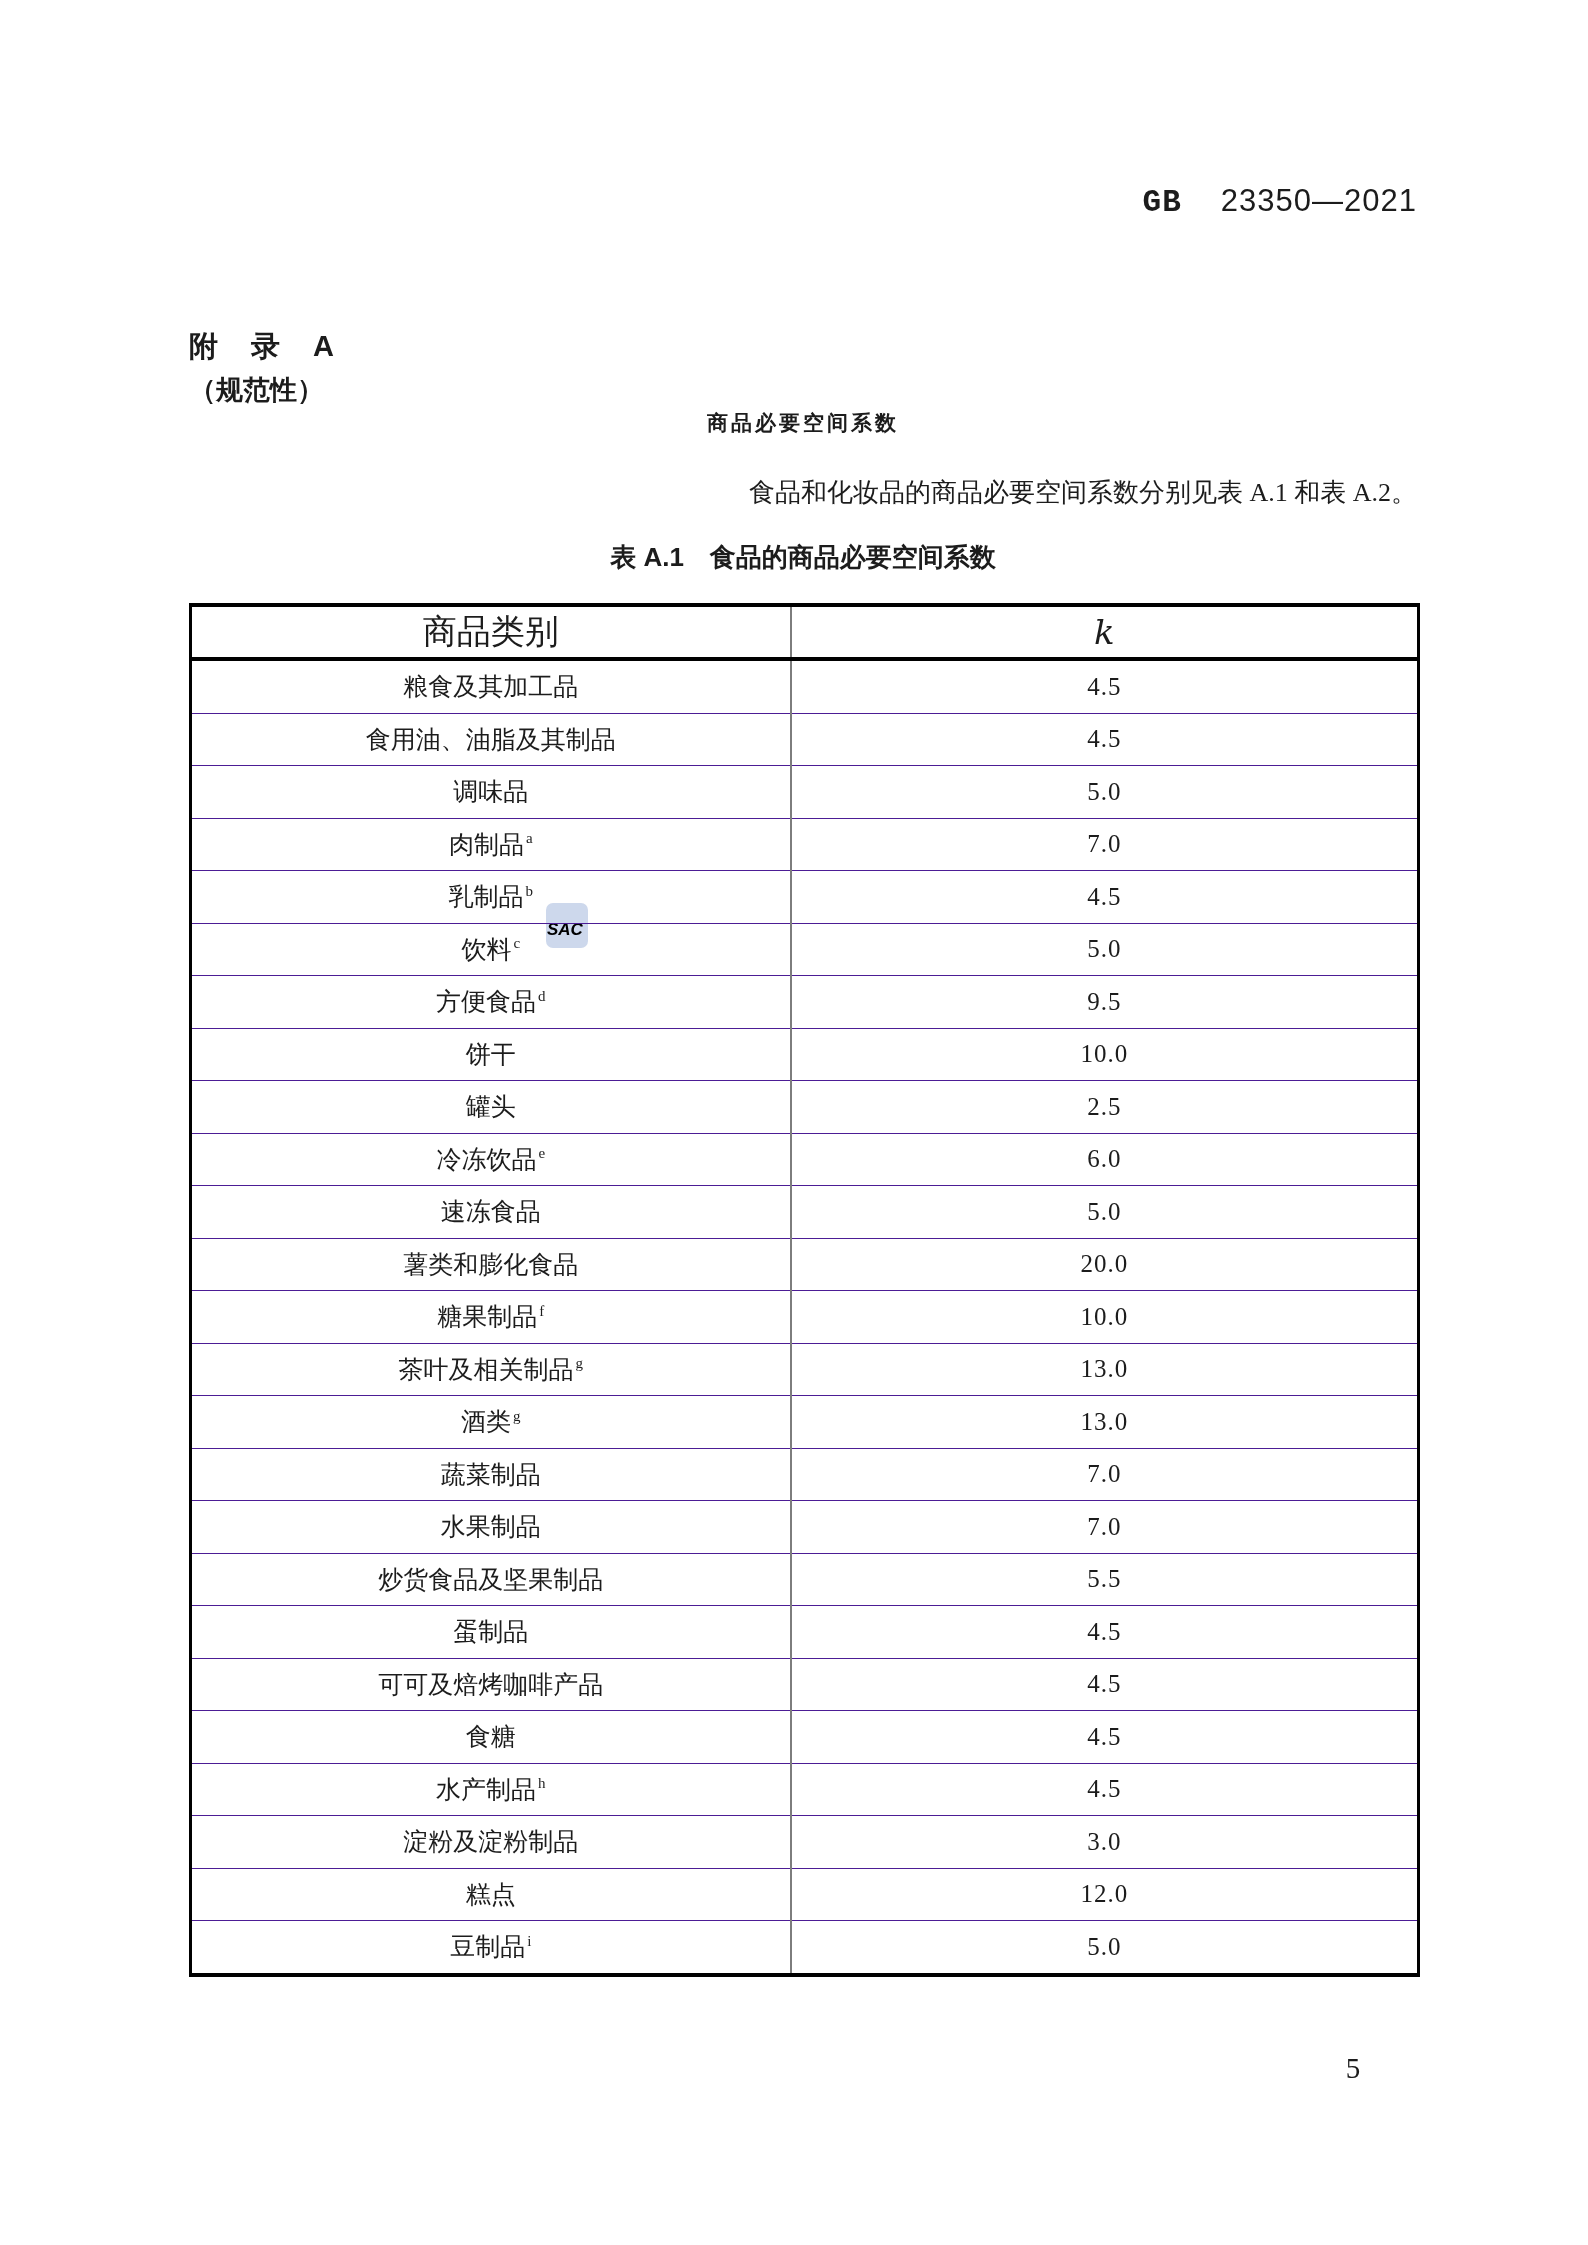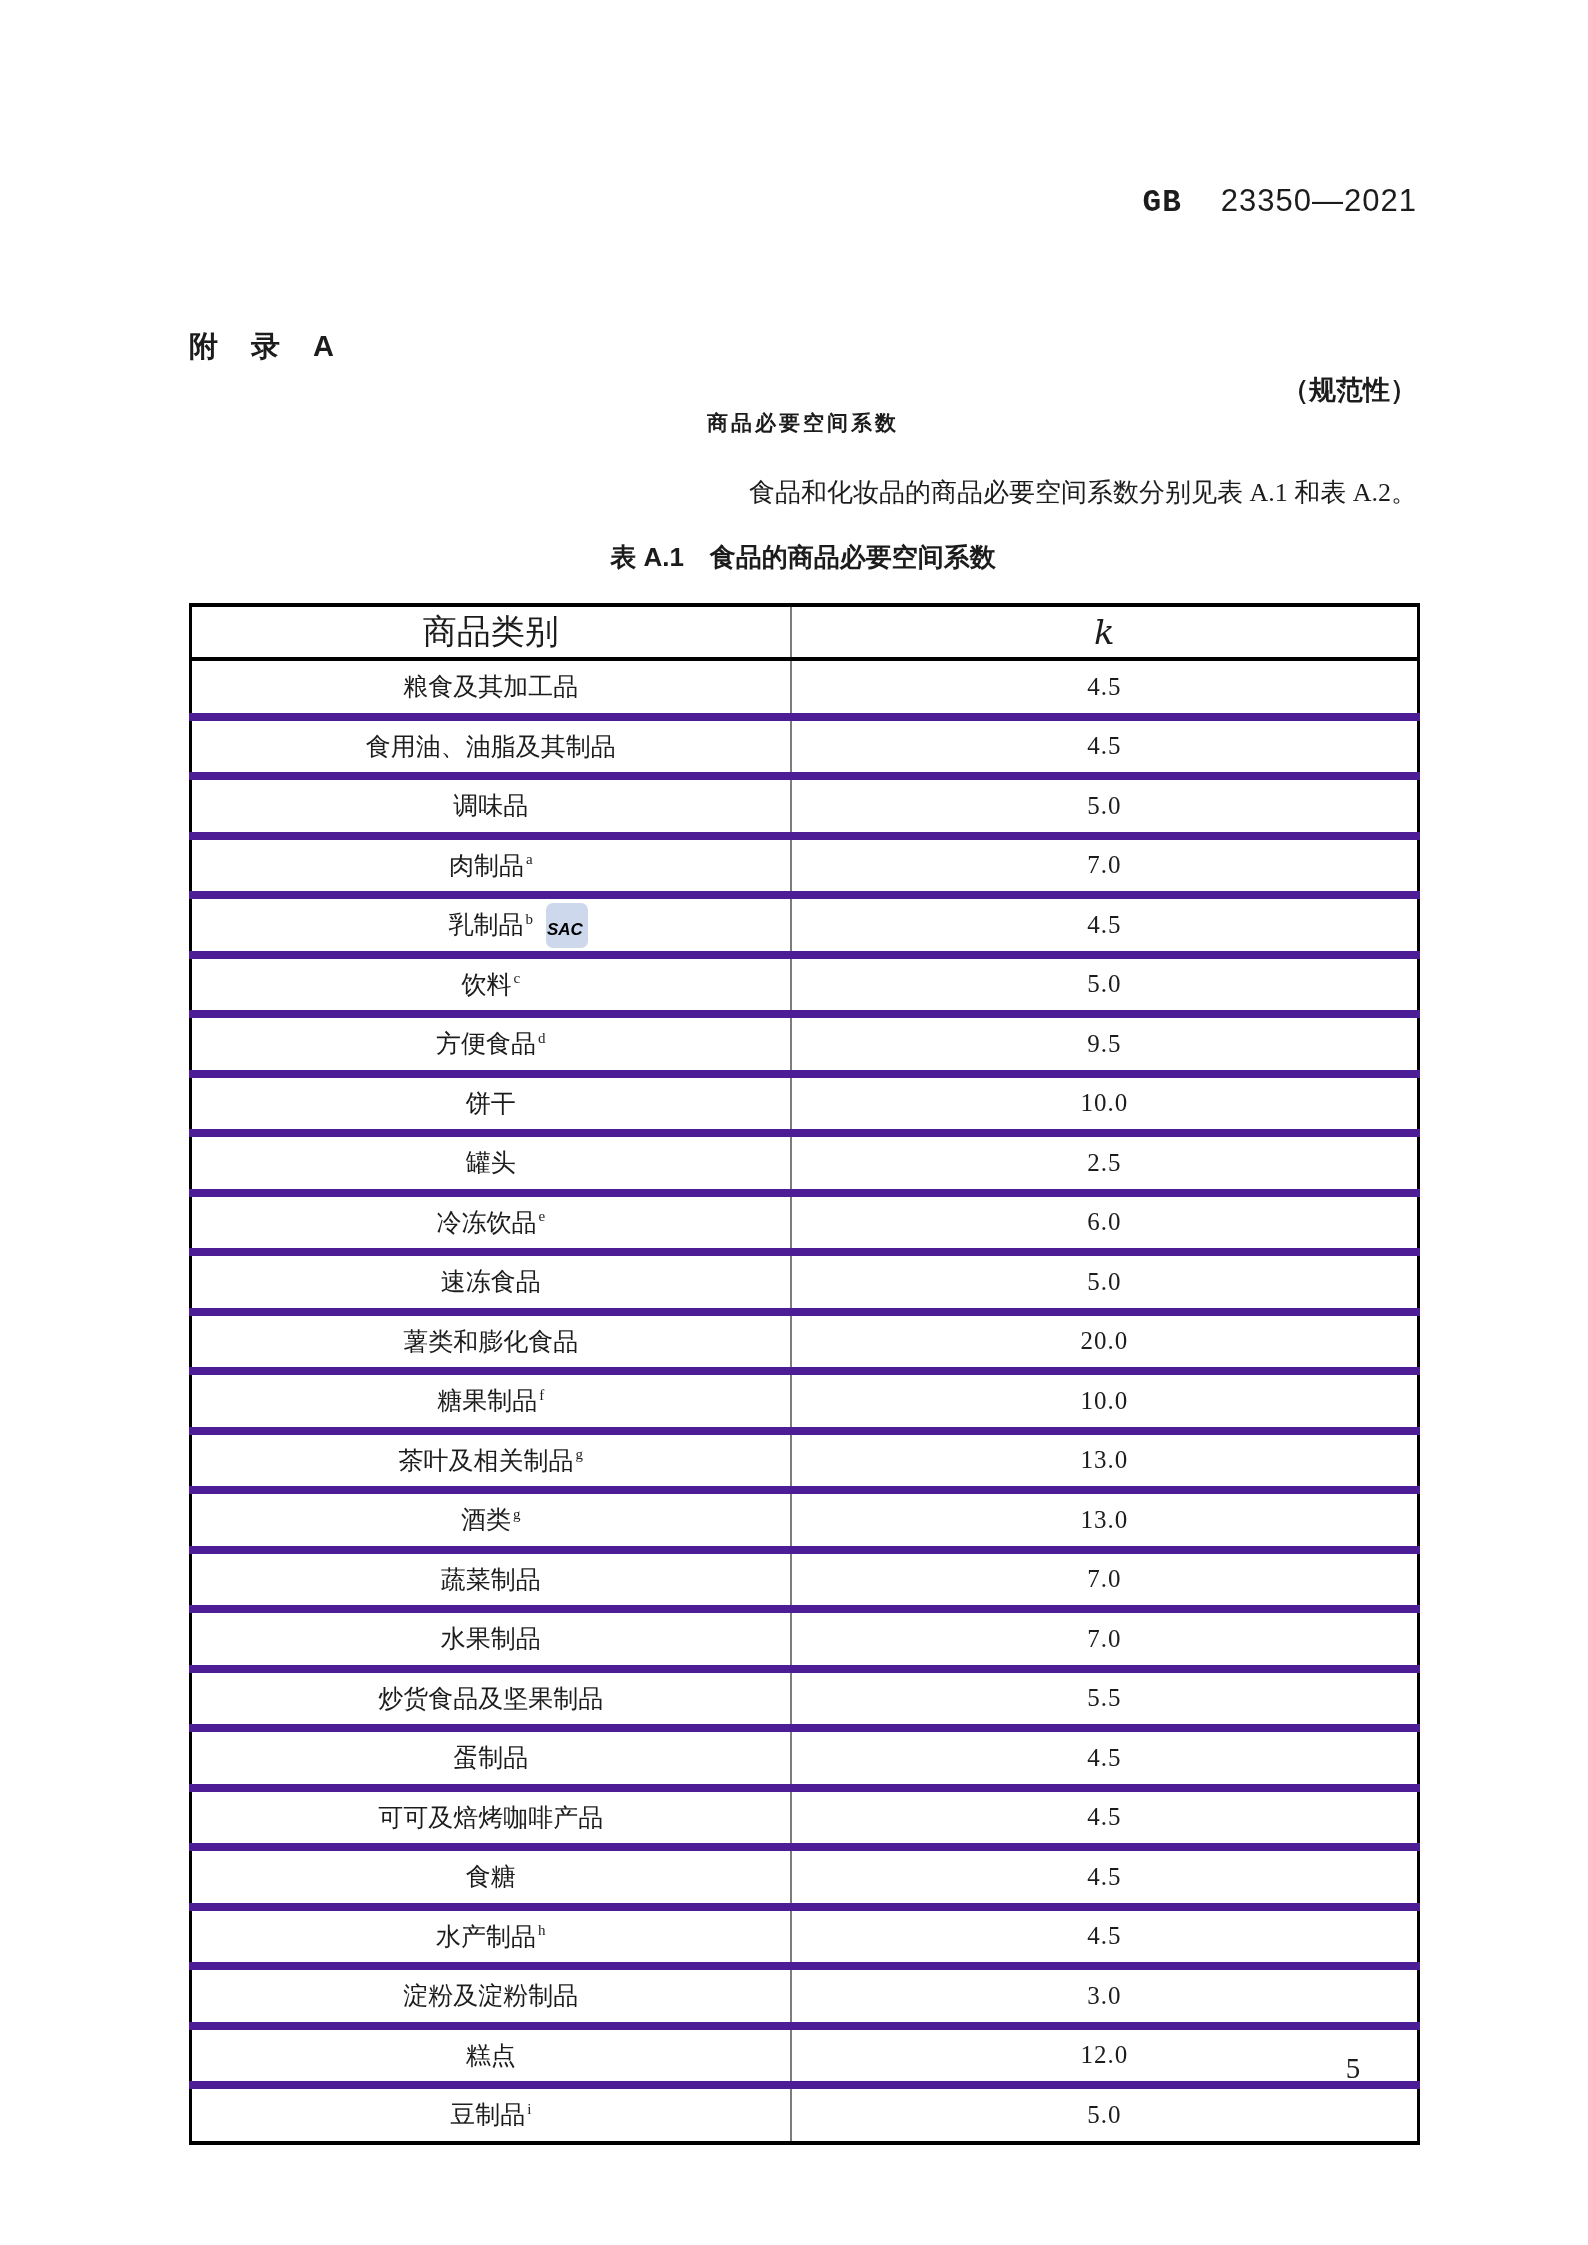--- a/index.html
+++ b/index.html
@@ -20,21 +20,21 @@
   .std-code .prefix{font-weight:bold;font-family:Liberation Mono, monospace;margin-right:12px;}
   .std-code .number{font-family:Liberation Sans, sans-serif;font-weight:400;margin-left:27px;}
   .appendix-title{
     position:absolute;top:327px;left:189px;width:1228px;
     text-align:left;font-weight:bold;font-size:29px;
     font-family:"Liberation Sans","DejaVu Sans",sans-serif;
     letter-spacing:2px;
   }
   .appendix-normative{
     position:absolute;top:372px;left:189px;width:1228px;
-    text-align:right;font-weight:bold;font-size:27px;
+    text-align:left;font-weight:bold;font-size:27px;
     font-family:"Liberation Sans","DejaVu Sans",sans-serif;
   }
   .appendix-heading{
     position:absolute;top:409px;left:189px;width:1228px;
     text-align:center;font-weight:bold;font-size:21px;
     font-family:"Liberation Sans","DejaVu Sans",sans-serif;
     letter-spacing:3px;
   }
   .intro{
     position:absolute;top:478px;left:189px;width:1228px;
@@ -60,21 +60,21 @@
   }
   table.coeff{border:3px solid #000;border-top-width:4px;border-bottom-width:4px;}
   table.coeff th{
     height:50px;font-size:34px;font-weight:400;
     border-bottom:4px solid #000;
   }
   table.coeff col.c1{width:600px;}
   table.coeff col.c2{width:628px;}
   table.coeff .k-cell{border-left:2px solid #7d7d7d;}
   table.coeff td{height:51.5px;font-size:25px;}
-  table.coeff tbody tr + tr td{border-top:8px solid #4c1d95;}
+  table.coeff tbody tr + tr td{border-top:1px solid #4c1d95;}
   table.coeff tbody tr:first-child td{border-top:2px solid #7d7d7d;}
   th.k-head{font-style:italic;font-family:"DejaVu Serif","Liberation Serif",serif;font-size:26px;}
   td sup{font-size:15px;vertical-align:super;line-height:0;margin-left:2px;}
   td.val{font-size:24px;letter-spacing:1px;}
   .watermark{
     position:absolute;top:903px;left:546px;
     width:42px;height:45px;border-radius:7px;
     background:#cdd8ec;z-index:0;
     overflow:hidden;
   }

